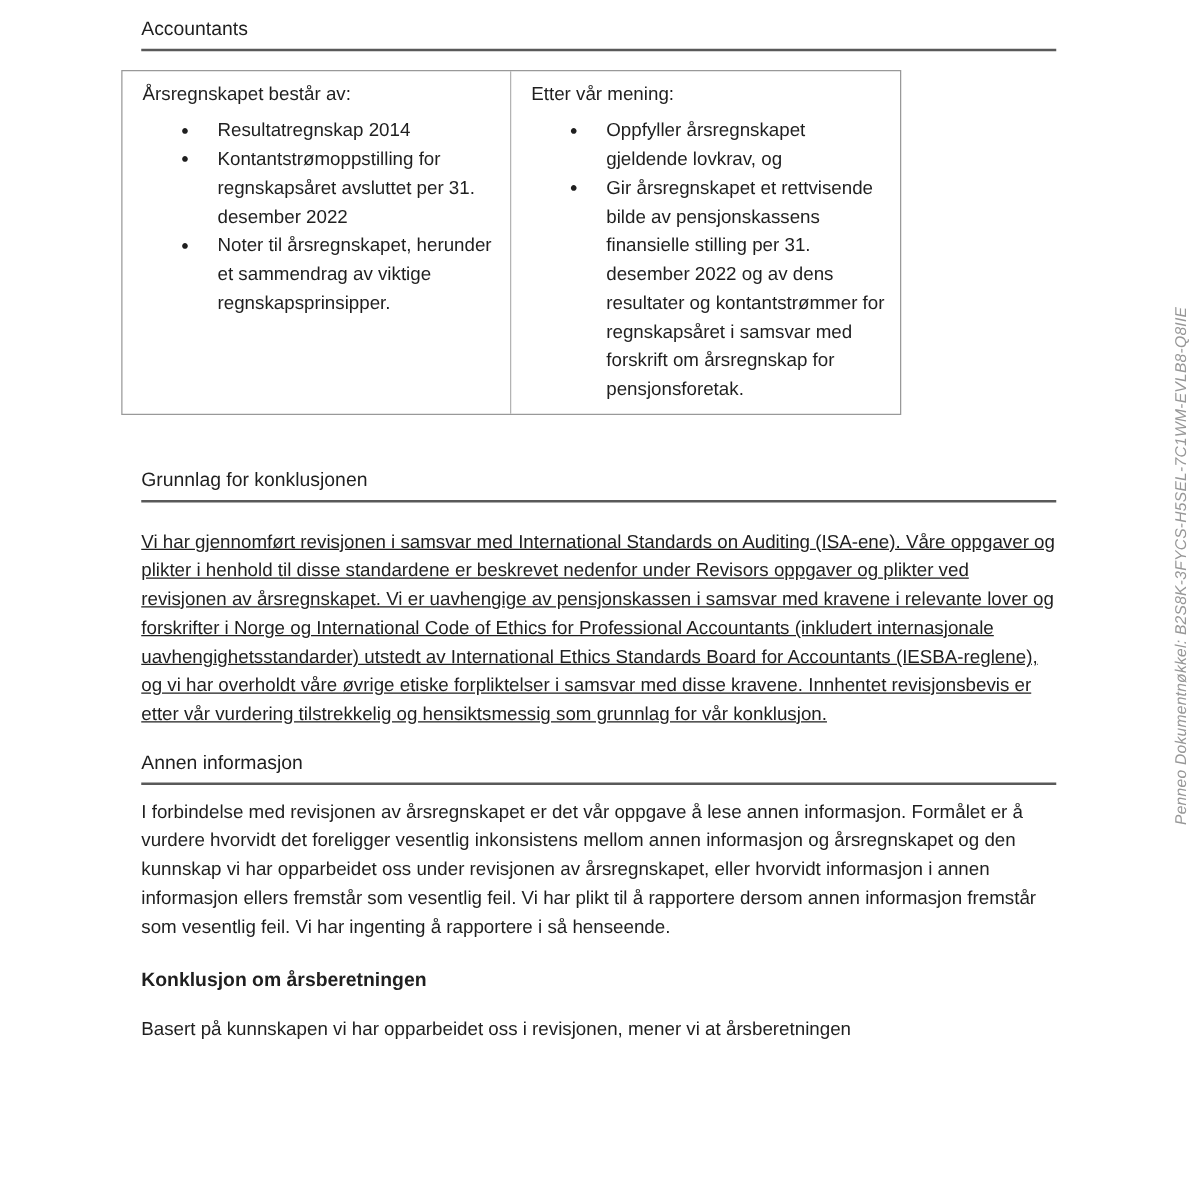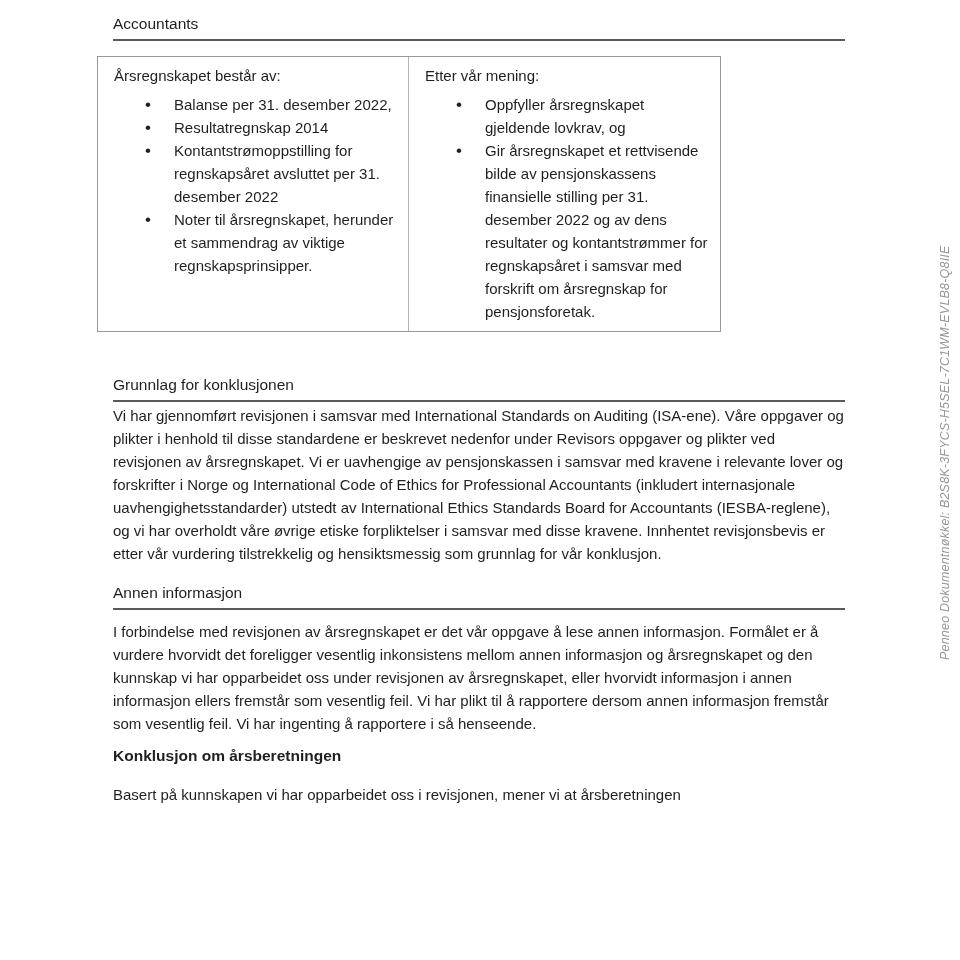--- a/index.html
+++ b/index.html
@@ -26,26 +26,26 @@
     font-weight: 400;
     line-height: 23px;
     padding: 0 0 4px 0;
     border-bottom: 2px solid #595959;
   }
   #heading-konklusjon { margin-top: 12px; }
   #heading-grunnlag   { margin-top: 41px; }
   #heading-annen      { margin-top: 16px; }
   p.para { margin: 0; }
   #intro-para  { margin-top: 10px; }
-  #basis-para  { margin-top: 2px; }
+  #basis-para  { margin-top: 20px; text-decoration: underline; }
   #other-para1 { margin-top: 8px; }
   #other-para2 { margin-top: 10px; }
   #basert-para { margin-top: 16px; }
   h3.bold-heading {
-    margin: 9px 0 0 0;
+    margin: 20px 0 0 0;
     font-size: 15.5px;
     font-weight: 700;
     line-height: 23px;
   }
   .summary-box {
     display: flex;
     margin-top: 15px;
     margin-left: -16px;
     width: 624px;
     border: 1.5px solid #999999;
@@ -97,21 +97,20 @@
 <div class="page">
   <div class="content">
 
     <h2 class="rule-heading" id="heading-konklusjon">Accountants</h2>
 
 
     <div class="summary-box">
       <div class="summary-cell left">
         <p class="cell-title">Årsregnskapet består av:</p>
         <ul class="bullets">
-          <li>Balanse per 31. desember 2022,</li>
           <li>Resultatregnskap 2014</li>
           <li>Kontantstrømoppstilling for regnskapsåret avsluttet per 31. desember 2022</li>
           <li>Noter til årsregnskapet, herunder et sammendrag av viktige regnskapsprinsipper.</li>
         </ul>
       </div>
       <div class="summary-cell right">
         <p class="cell-title">Etter vår mening:</p>
         <ul class="bullets">
           <li>Oppfyller årsregnskapet gjeldende lovkrav, og</li>
           <li>Gir årsregnskapet et rettvisende bilde av pensjonskassens finansielle stilling per 31. desember 2022 og av dens resultater og kontantstrømmer for regnskapsåret i samsvar med forskrift om årsregnskap for pensjonsforetak.</li>

